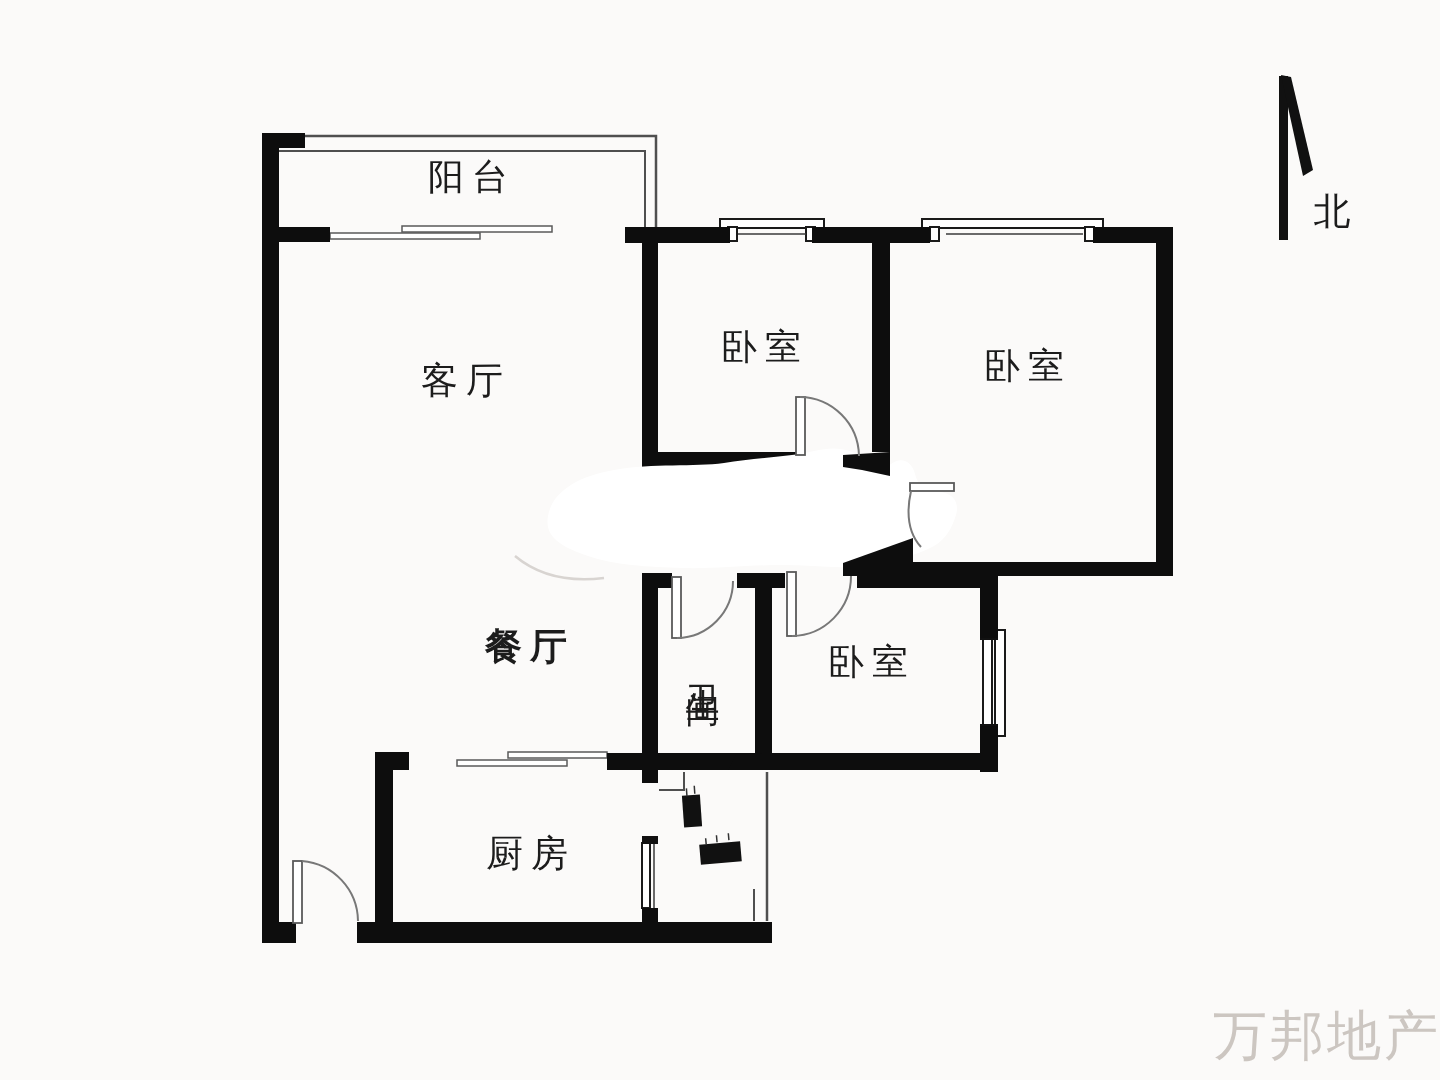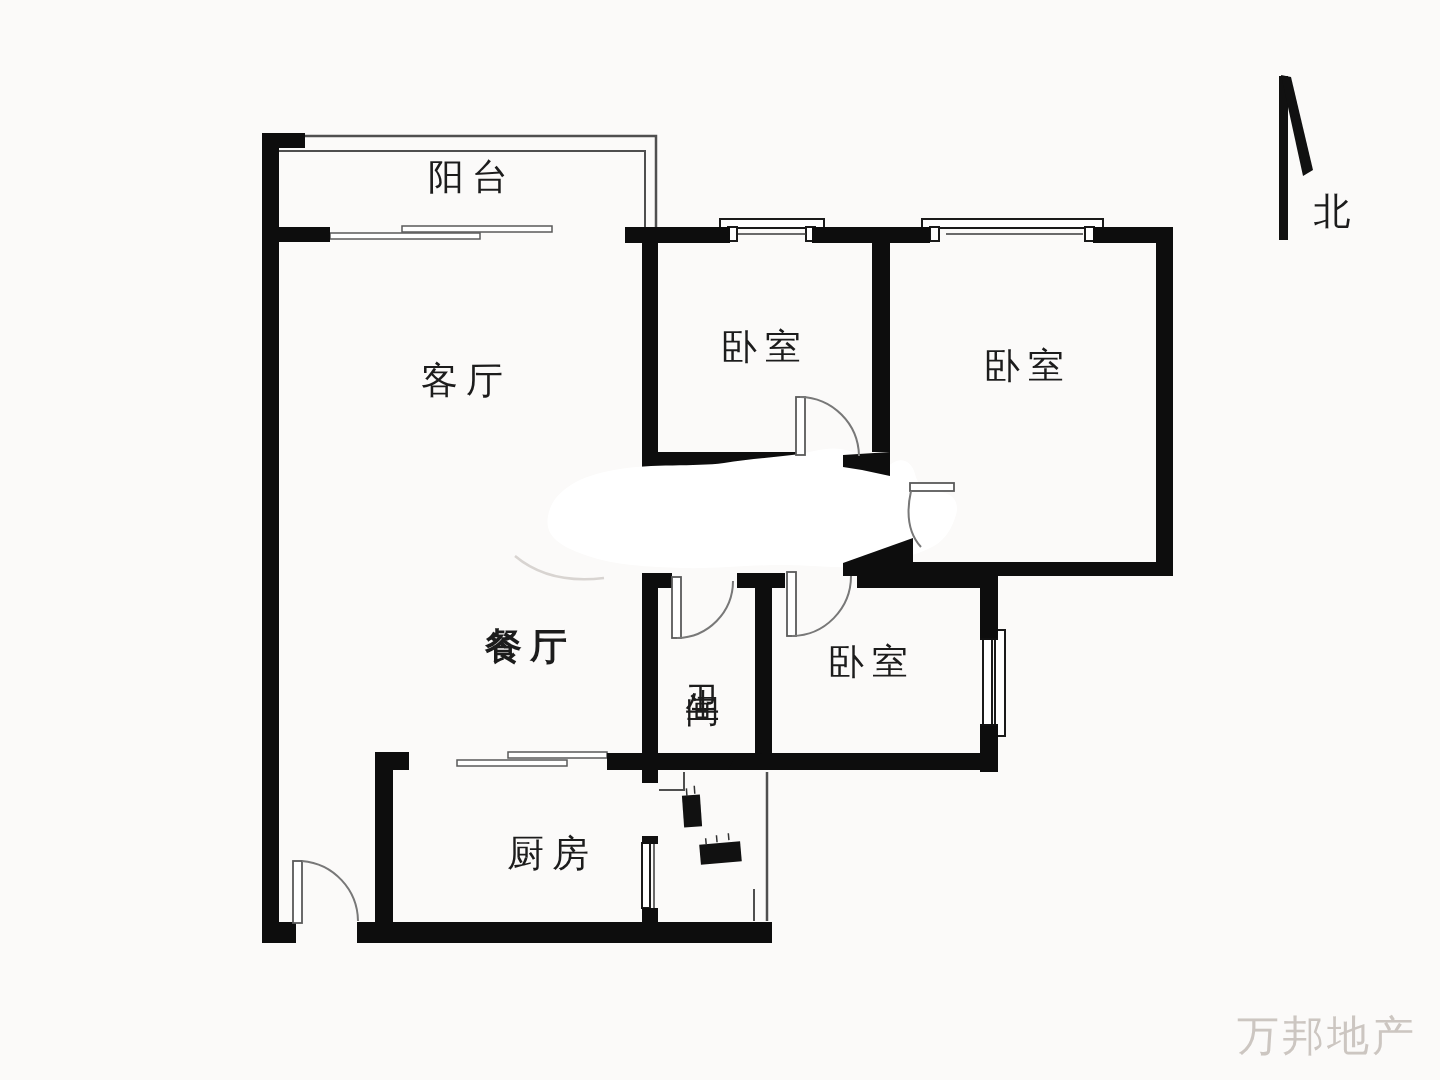--- a/index.html
+++ b/index.html
@@ -34,29 +34,29 @@
     position:absolute;transform:translate(-50%,-50%);
     color:var(--c-label_text);font-size:37px;letter-spacing:8px;
     white-space:nowrap;line-height:1;z-index:5;
   }
   .label-balcony{left:472px;top:177px;font-size:36px;text-align:center;}
   .label-living{left:466px;top:380px;}
   .label-dining{left:530px;top:646px;font-weight:bold;}
   .label-bed1{left:765px;top:347px;font-size:36px;}
   .label-bed2{left:1028px;top:366px;font-size:36px;}
   .label-bed3{left:872px;top:662px;font-size:36px;}
-  .label-kitchen{left:552px;top:853px;}
+  .label-kitchen{left:531px;top:853px;}
   .label-bath{
     left:702px;top:664px;font-size:34px;letter-spacing:4px;
     writing-mode:vertical-rl;text-orientation:upright;
   }
   .label-north{left:1332px;top:211px;font-size:37px;letter-spacing:0;}
   .watermark{
     position:absolute;left:1327px;top:1036px;transform:translate(-50%,-50%);
-    color:var(--c-watermark_text);font-size:42px;letter-spacing:3px;
+    color:var(--c-watermark_text);font-size:54px;letter-spacing:3px;
     white-space:nowrap;z-index:6;text-align:center;
   }
 </style>
 </head>
 <body>
 
 <div class="stage">
 
   <svg class="plan-svg" width="1440" height="1080" viewBox="0 0 1440 1080">
 

